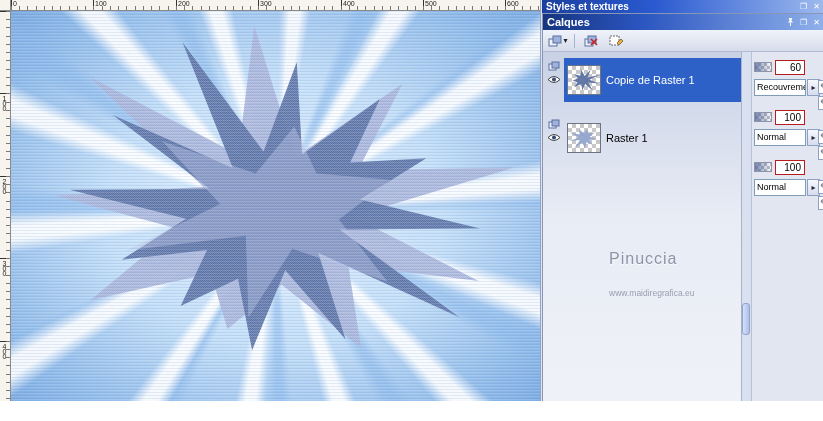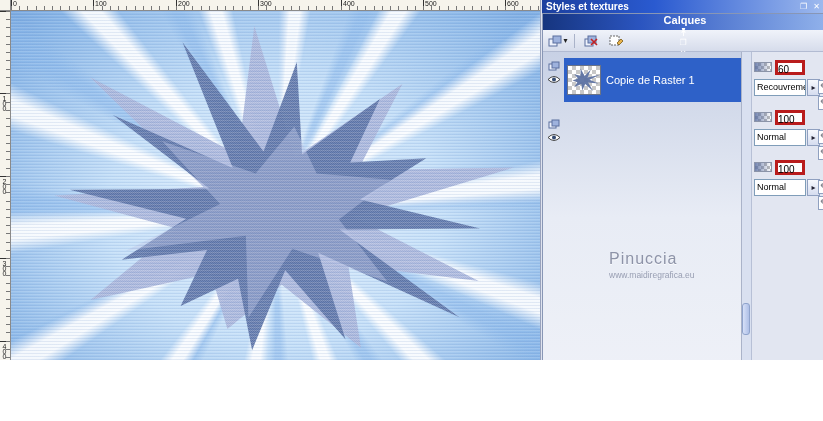--- a/index.html
+++ b/index.html
@@ -1,17 +1,17 @@
 <!DOCTYPE html>
 <html><head>
 <meta charset="utf-8">
 <style>
   html,body{margin:0;padding:0;}
   body{font-family:"Liberation Sans",sans-serif;}
-  .app{position:relative;width:823px;height:360px;background:#fde047;overflow:hidden;font-size:11px;}
+  .app{position:relative;width:823px;height:401px;background:#fde047;overflow:hidden;font-size:11px;}
 
   
   .canvas-pane{position:absolute;left:0;top:0;width:540px;height:421px;background:#fff;}
   .ruler-corner{position:absolute;left:0;top:0;width:11px;height:11px;background:#f6f4ec;
     border-right:1px solid #8a8a8a;border-bottom:1px solid #8a8a8a;box-sizing:border-box;}
   .ruler-top{position:absolute;left:11px;top:0;width:529px;height:11px;box-sizing:border-box;
     background-color:#f6f4ec;
     background-image:
       repeating-linear-gradient(90deg,#777 0 1px,transparent 1px 8.24px),
       repeating-linear-gradient(90deg,#333 0 1px,transparent 1px 82.4px);
@@ -43,21 +43,21 @@
   .right-pane{position:absolute;left:540px;top:0;width:283px;height:421px;
     background:#dfe3ef;border-left:1px solid #98a2bc;box-sizing:border-box;overflow:hidden;}
   .back-bar{position:absolute;left:1px;right:0;top:0;height:13px;overflow:hidden;
     background:linear-gradient(90deg,#1b3f9e 0%,#2a5ad0 40%,#9db9ee 100%);display:flex;align-items:center;}
   .back-bar .bb-title{color:#fff;font-size:10px;font-weight:bold;padding-left:4px;flex:1;white-space:nowrap;}
   .win-glyph{color:#fff;font-size:8px;width:13px;height:11px;display:flex;align-items:center;justify-content:center;flex:none;}
 
   .palette{position:absolute;left:1px;right:0;top:13px;bottom:0;background:#e2e6f1;
     border:1px solid #8896b5;border-right:none;box-sizing:border-box;}
   .title-bar{height:16px;background:linear-gradient(90deg,#16357f 0%,#2b55c0 35%,#8fb0ea 100%);
-    display:flex;align-items:center;color:#fff;flex-direction:column;}
+    display:flex;align-items:center;color:#fff;}
   .title-bar .p-title{font-size:11px;font-weight:bold;padding-left:4px;flex:1;}
   .toolbar{height:21px;display:flex;align-items:center;gap:3px;padding-left:4px;
     background:linear-gradient(180deg,#f0f3fa,#d6dcEB);border-bottom:1px solid #b2bbd2;}
   .tool-btn{height:18px;min-width:20px;display:flex;align-items:center;justify-content:center;
     border:1px solid transparent;position:relative;}
   .tool-btn .dd{font-size:8px;color:#222;margin-left:1px;}
   .tool-sep{width:1px;height:14px;background:#aab3c9;margin:0 2px;}
 
   .pal-body{position:absolute;left:0;top:38px;right:0;bottom:0;display:flex;}
   .layer-list{width:198px;position:relative;flex:none;overflow:hidden;
@@ -80,36 +80,36 @@
   .vthumb{position:absolute;left:0;width:8px;height:32px;top:251px;
     background:linear-gradient(90deg,#d6e0f8,#aebfe6);border:1px solid #8fa3cc;border-radius:3px;box-sizing:border-box;}
 
   .props{flex:1;position:relative;padding-top:7px;}
   .pgroup{height:44px;margin:0 0 6px 2px;position:relative;}
   .op-row{display:flex;align-items:center;gap:3px;height:16px;}
   .op-slider{width:18px;height:10px;border:1px solid #8b94a9;box-sizing:border-box;
     background:
       linear-gradient(90deg, rgba(90,110,160,.85), rgba(90,110,160,0)),
       repeating-conic-gradient(#bdbdbd 0% 25%, #ffffff 0% 50%) 0 0/6px 6px;}
-  .op-value{width:30px;height:15px;background:#fff;border:3px solid #b91c1c;box-sizing:border-box;
-    font-size:10px;text-align:left;padding:1px 3px 0 0;}
+  .op-value{width:30px;height:15px;background:#fff;border:1px solid #b91c1c;box-sizing:border-box;
+    font-size:10px;text-align:right;padding:1px 3px 0 0;}
   .blend-row{display:flex;margin-top:4px;height:17px;}
   .blend-box{width:52px;height:17px;background:#fff;border:1px solid #7f9db9;box-sizing:border-box;
     font-size:9px;line-height:15px;padding-left:2px;overflow:hidden;white-space:nowrap;}
   .dd-btn{width:13px;height:17px;box-sizing:border-box;margin-left:1px;
     background:linear-gradient(180deg,#f7f9fd,#d5dcEF);border:1px solid #8fa0c0;
     font-size:8px;color:#223;display:flex;align-items:center;justify-content:center;}
   .cut-btn{position:absolute;right:-9px;width:14px;height:14px;background:#fff;
     border:1px solid #8fa0c0;box-sizing:border-box;font-size:9px;line-height:12px;color:#445;
     text-align:left;padding-left:1px;overflow:hidden;}
   .cut-btn.b2{top:21px;}
 
   .watermark{position:absolute;left:66px;top:198px;width:126px;text-align:left;}
   .wm-name{font-size:16px;color:#8d93a8;letter-spacing:1px;text-shadow:0 1px 0 rgba(255,255,255,.8);}
-  .wm-url{font-size:8.5px;color:#989eb2;margin-top:2px;}
+  .wm-url{font-size:8.5px;color:#989eb2;margin-top:20px;}
 </style>
 </head>
 <body>
 
 <div class="app">
 
   <div class="canvas-pane">
     <div class="ruler-corner"></div>
 
     <div class="ruler-top">
@@ -226,20 +226,28 @@
             <div class="gutter">
               <svg width="12" height="10" viewBox="0 0 12 10">
                 <rect x="1" y="3" width="7" height="6" fill="#eef2fc" stroke="#5a6f9e"></rect>
                 <rect x="4" y="1" width="7" height="6" fill="#9eb2dd" stroke="#5a6f9e"></rect>
               </svg>
               <svg width="14" height="9" viewBox="0 0 14 9">
                 <path d="M1 4.5 Q7 -1.5 13 4.5 Q7 10.5 1 4.5Z" fill="#fff" stroke="#333" stroke-width="0.9"></path>
                 <circle cx="7" cy="4.5" r="2" fill="#334a72"></circle>
               </svg>
             </div>
+            <div class="rowbody">
+              <div class="thumb">
+                <svg width="32" height="28" viewBox="0 0 32 28">
+                    <polygon fill="#93a5cf" opacity="0.95" points="24.5,20.8 18.4,18.2 17.0,24.7 14.4,18.4 6.2,24.6 12.0,16.1 1.4,16.9 11.0,13.6 1.6,8.5 11.7,10.5 10.9,5.1 15.6,9.2 19.2,5.0 20.3,9.4 26.5,8.4 21.8,12.8 28.8,15.0 21.1,15.9"></polygon>
+                  </svg>
+              </div>
+              <span class="lname">Raster 1</span>
+            </div>
           </div>
 
 
           <div class="watermark">
             <div class="wm-name">Pinuccia</div>
             <div class="wm-url">www.maidiregrafica.eu</div>
           </div>
         </div>
 
         <div class="vscroll">

